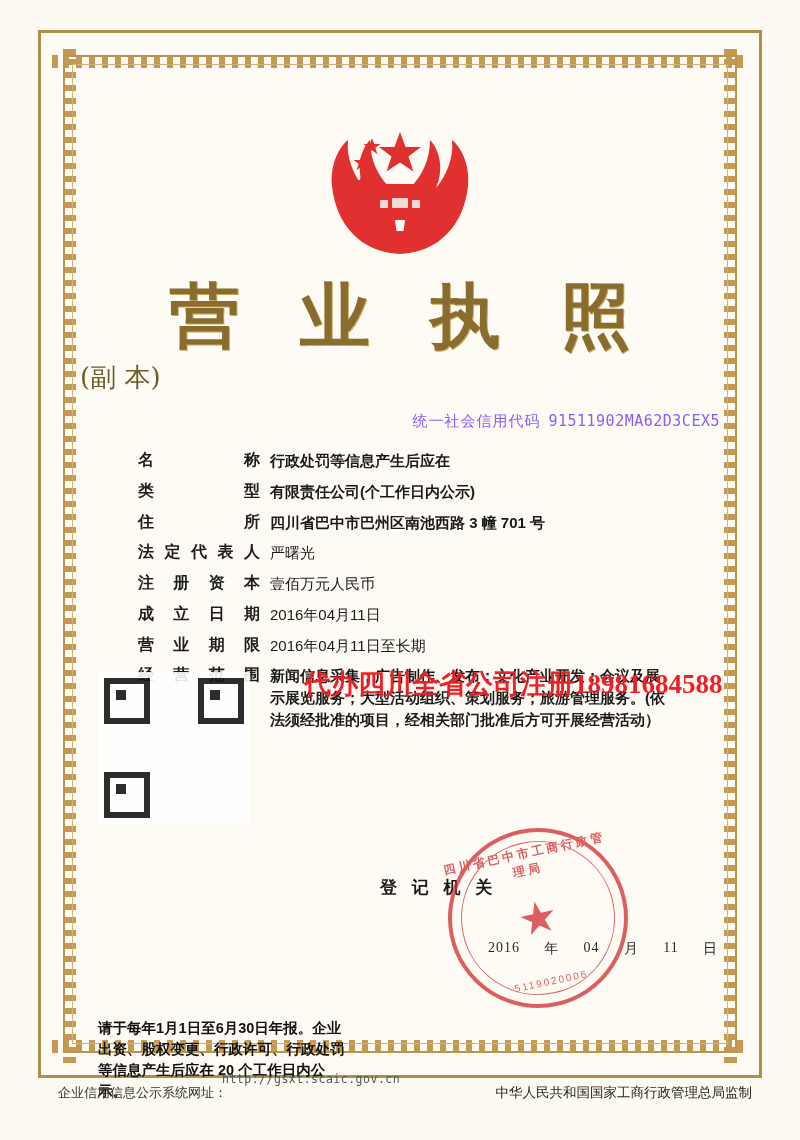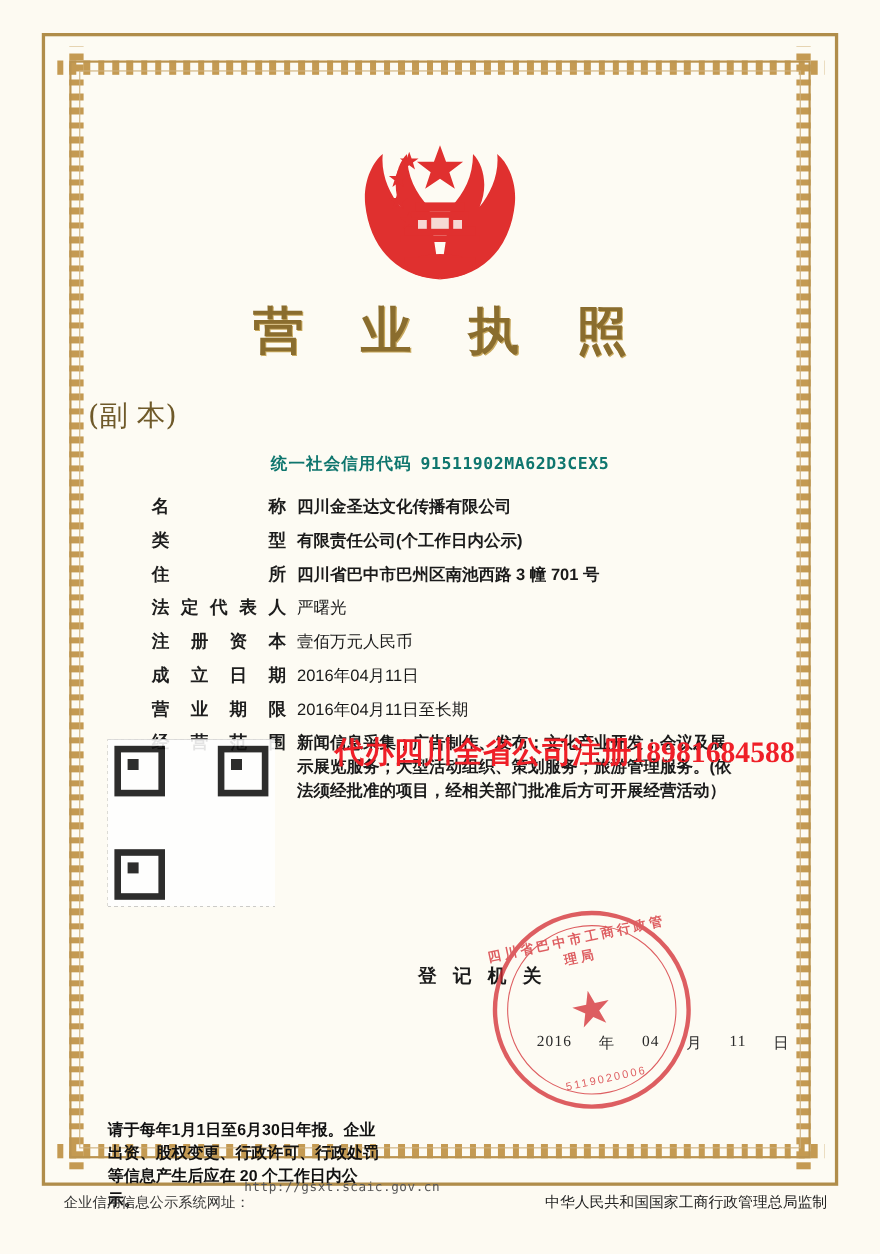--- a/index.html
+++ b/index.html
@@ -83,45 +83,45 @@
   }
 
   .title {
     position: absolute;
     left: 0;
     right: 0;
     top: 198px;
     text-align: center;
     font-family: "DejaVu Serif", "Liberation Serif", serif;
     font-weight: bold;
-    font-size: 46px;
+    font-size: 70px;
     letter-spacing: 18px;
     color: #8a6d2e;
     text-shadow: 1px 1px 0 #c8a95f;
     text-indent: 18px;
   }
   .subtitle {
     position: absolute;
     left: 0;
     right: 0;
     top: 288px;
     text-align: left;
     font-family: "DejaVu Serif", "Liberation Serif", serif;
     font-size: 26px;
     color: #6f5a2a;
   }
   .credit-code {
     position: absolute;
     left: 0;
     right: 0;
     top: 340px;
-    text-align: center;
+    text-align: right;
     font-size: 15px;
-    color: #0f766e;
-    font-weight: bold;
+    color: #8b5cf6;
+    font-weight: normal;
     letter-spacing: 1px;
   }
   .credit-code .code {
     font-family: "DejaVu Sans Mono", monospace;
     letter-spacing: 0.5px;
     margin-left: 8px;
   }
 
   
   .fields {
@@ -371,21 +371,21 @@
       <span>统一社会信用代码</span><span class="code">91511902MA62D3CEX5</span>
     </div>
 
     <div class="fields">
 
       <div class="row">
         <div class="label">
           <span>名</span>
           <span>称</span>
         </div>
-        <div class="value">四川金圣达文化传播有限公司</div>
+        <div class="value">行政处罚等信息产生后应在</div>
       </div>
 
       <div class="row">
         <div class="label">
           <span>类</span>
           <span>型</span>
         </div>
         <div class="value">有限责任公司(个工作日内公示)</div>
       </div>
 

